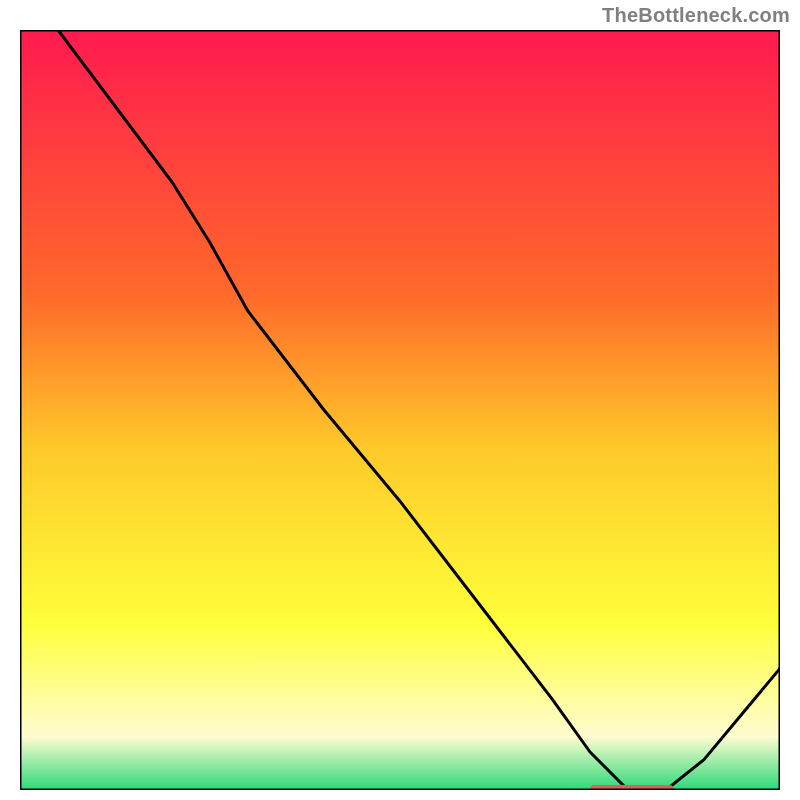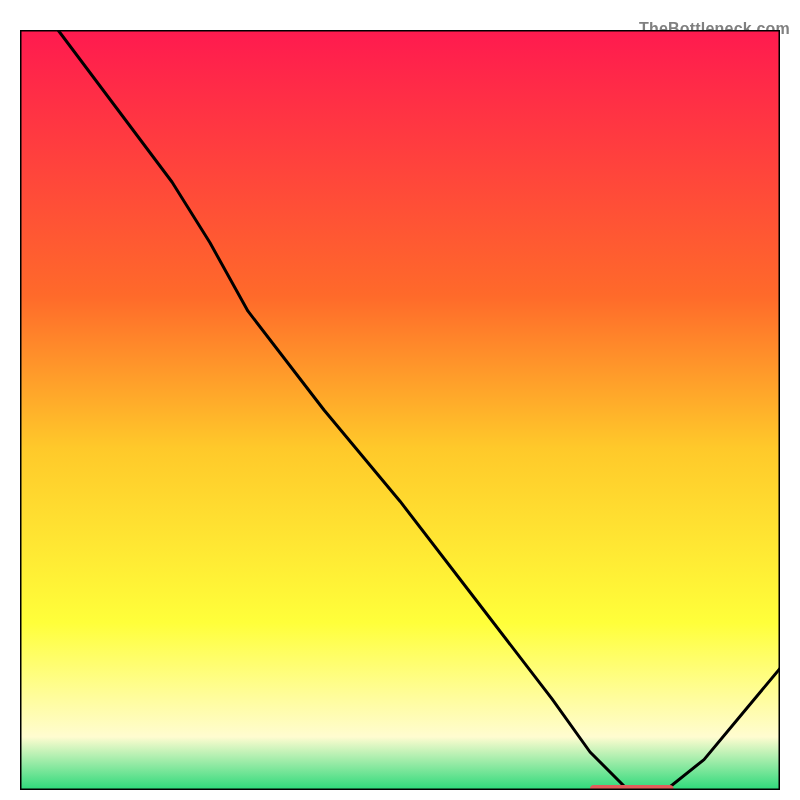--- a/index.html
+++ b/index.html
@@ -11,23 +11,23 @@
     font-family: Arial, Helvetica, sans-serif;
     background: #fff;
   }
   .stage {
     position: relative;
     width: 800px;
     height: 800px;
   }
   .watermark {
     position: absolute;
-    top: 20px;
+    top: 4px;
     right: 10px;
-    font-size: 16px;
+    font-size: 20px;
     font-weight: 600;
     color: #808080;
     letter-spacing: 0.2px;
     user-select: none;
   }
   .plot {
     position: absolute;
     left: 20px;
     top: 30px;
     width: 760px;

